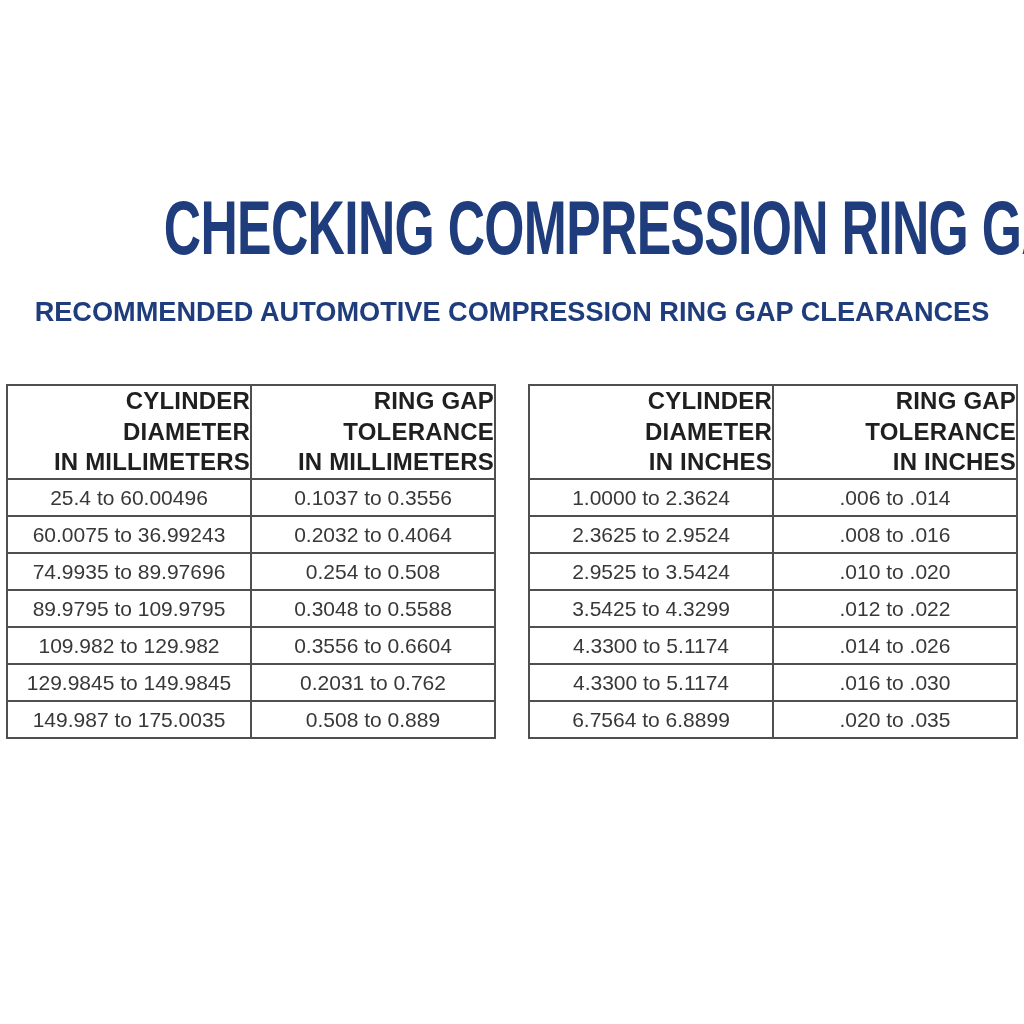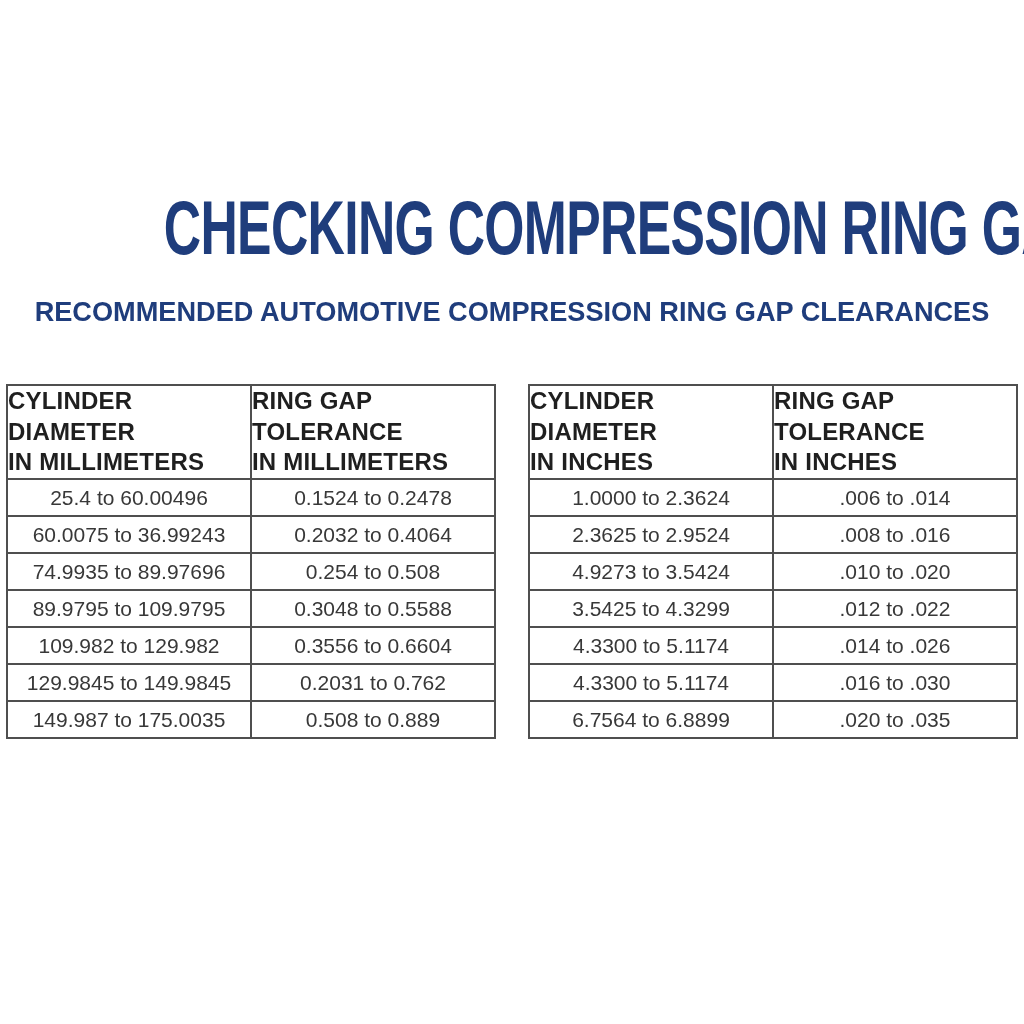--- a/index.html
+++ b/index.html
@@ -49,21 +49,21 @@
   }
   table.gap-table, table.gap-table th, table.gap-table td {
     border: 2px solid #4f4f4f;
   }
   table.gap-table th {
     height: 90px;
     font-size: 24px;
     line-height: 1.28;
     font-weight: bold;
     color: #1f1f1f;
-    text-align: left;
+    text-align: right;
     vertical-align: middle;
     white-space: pre-line;
     letter-spacing: 0.2px;
     padding: 0;
   }
   table.gap-table td {
     height: 35px;
     font-size: 21px;
     color: #383838;
     text-align: center;
@@ -91,21 +91,21 @@
 DIAMETER
 IN MILLIMETERS</th>
           <th>RING GAP
 TOLERANCE
 IN MILLIMETERS</th>
         </tr>
       </thead>
       <tbody>
         <tr>
           <td>25.4 to 60.00496</td>
-          <td>0.1524 to 0.2478</td>
+          <td>0.1037 to 0.3556</td>
         </tr>
         <tr>
           <td>60.0075 to 36.99243</td>
           <td>0.2032 to 0.4064</td>
         </tr>
         <tr>
           <td>74.9935 to 89.97696</td>
           <td>0.254 to 0.508</td>
         </tr>
         <tr>
@@ -141,21 +141,21 @@
       <tbody>
         <tr>
           <td>1.0000 to 2.3624</td>
           <td>.006 to .014</td>
         </tr>
         <tr>
           <td>2.3625 to 2.9524</td>
           <td>.008 to .016</td>
         </tr>
         <tr>
-          <td>4.9273 to 3.5424</td>
+          <td>2.9525 to 3.5424</td>
           <td>.010 to .020</td>
         </tr>
         <tr>
           <td>3.5425 to 4.3299</td>
           <td>.012 to .022</td>
         </tr>
         <tr>
           <td>4.3300 to 5.1174</td>
           <td>.014 to .026</td>
         </tr>

